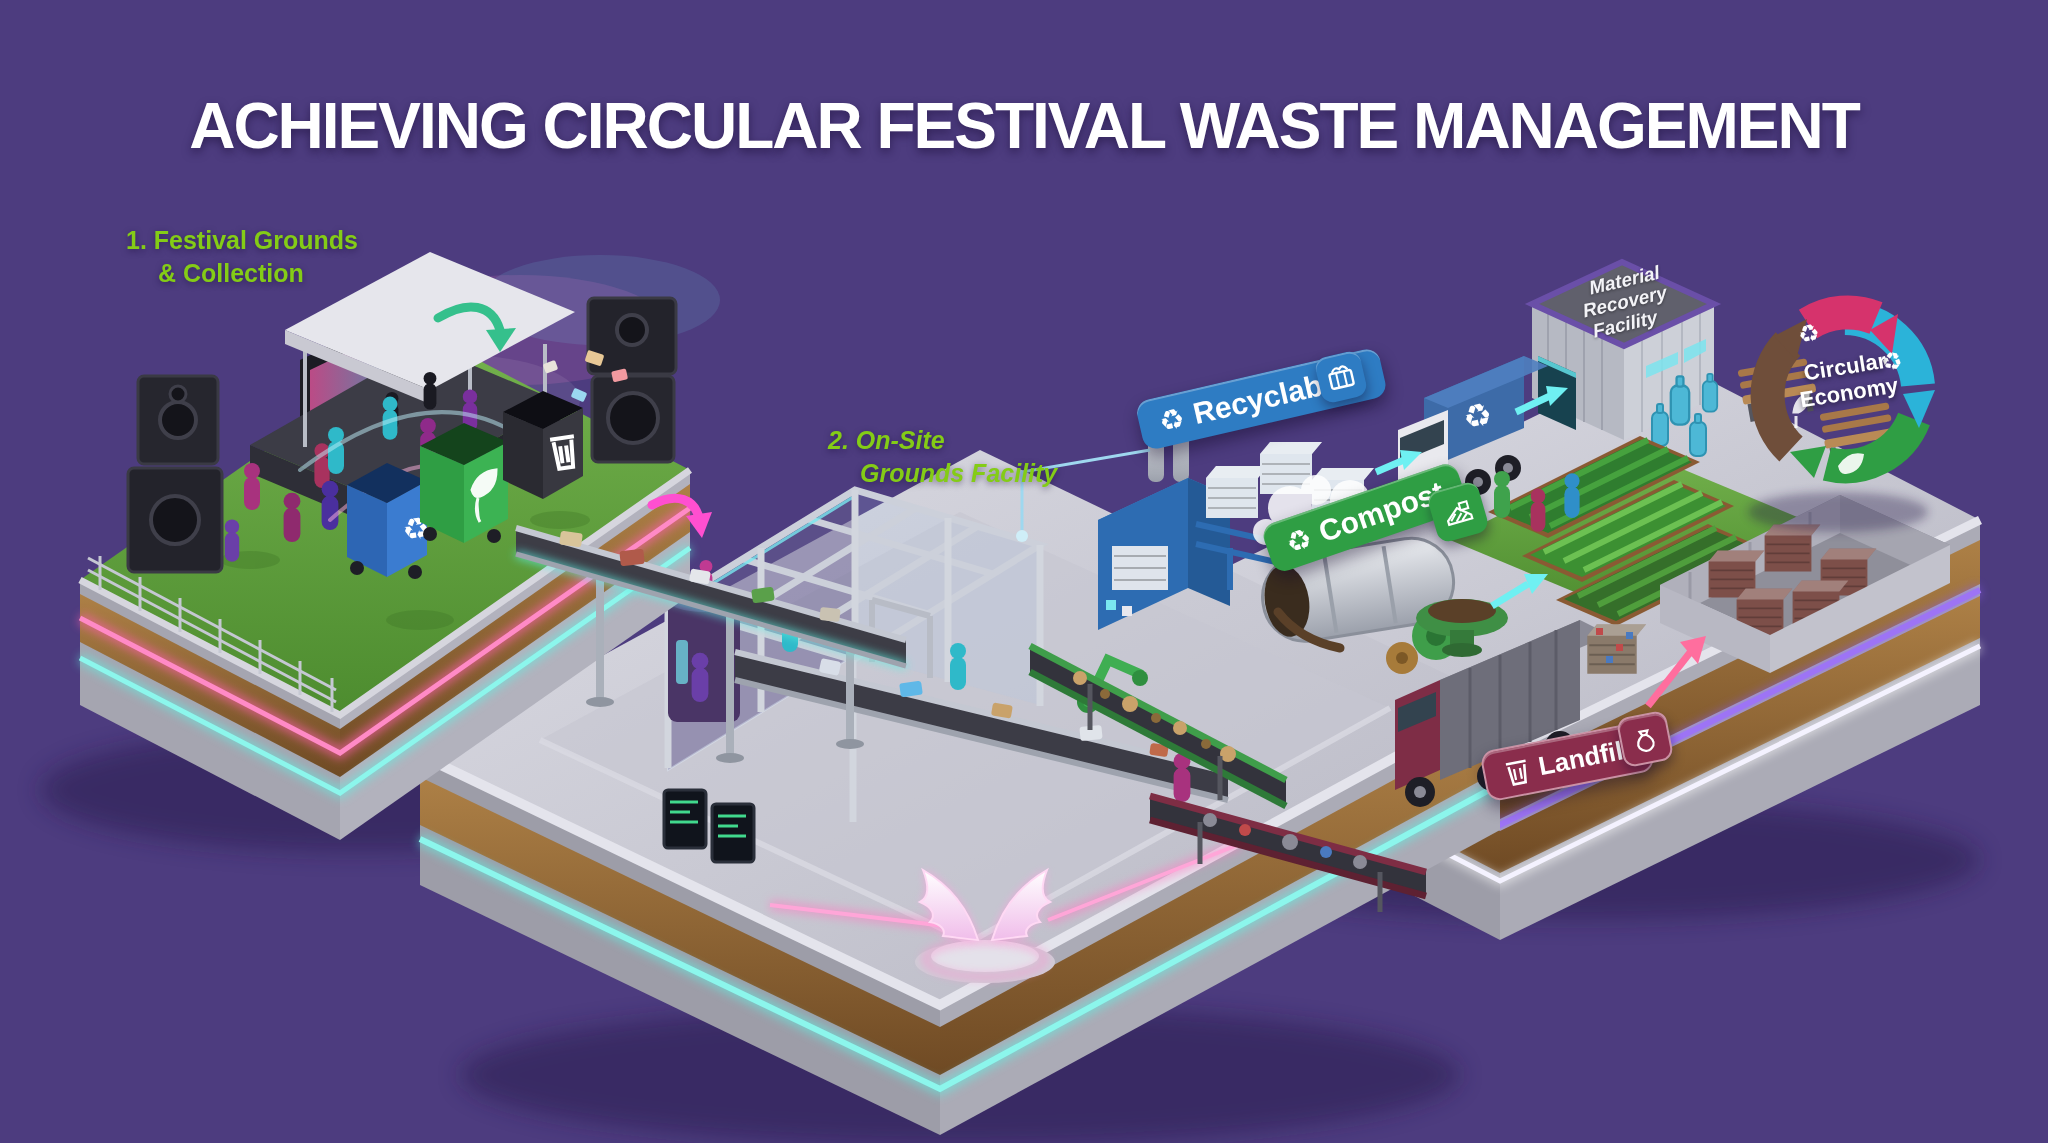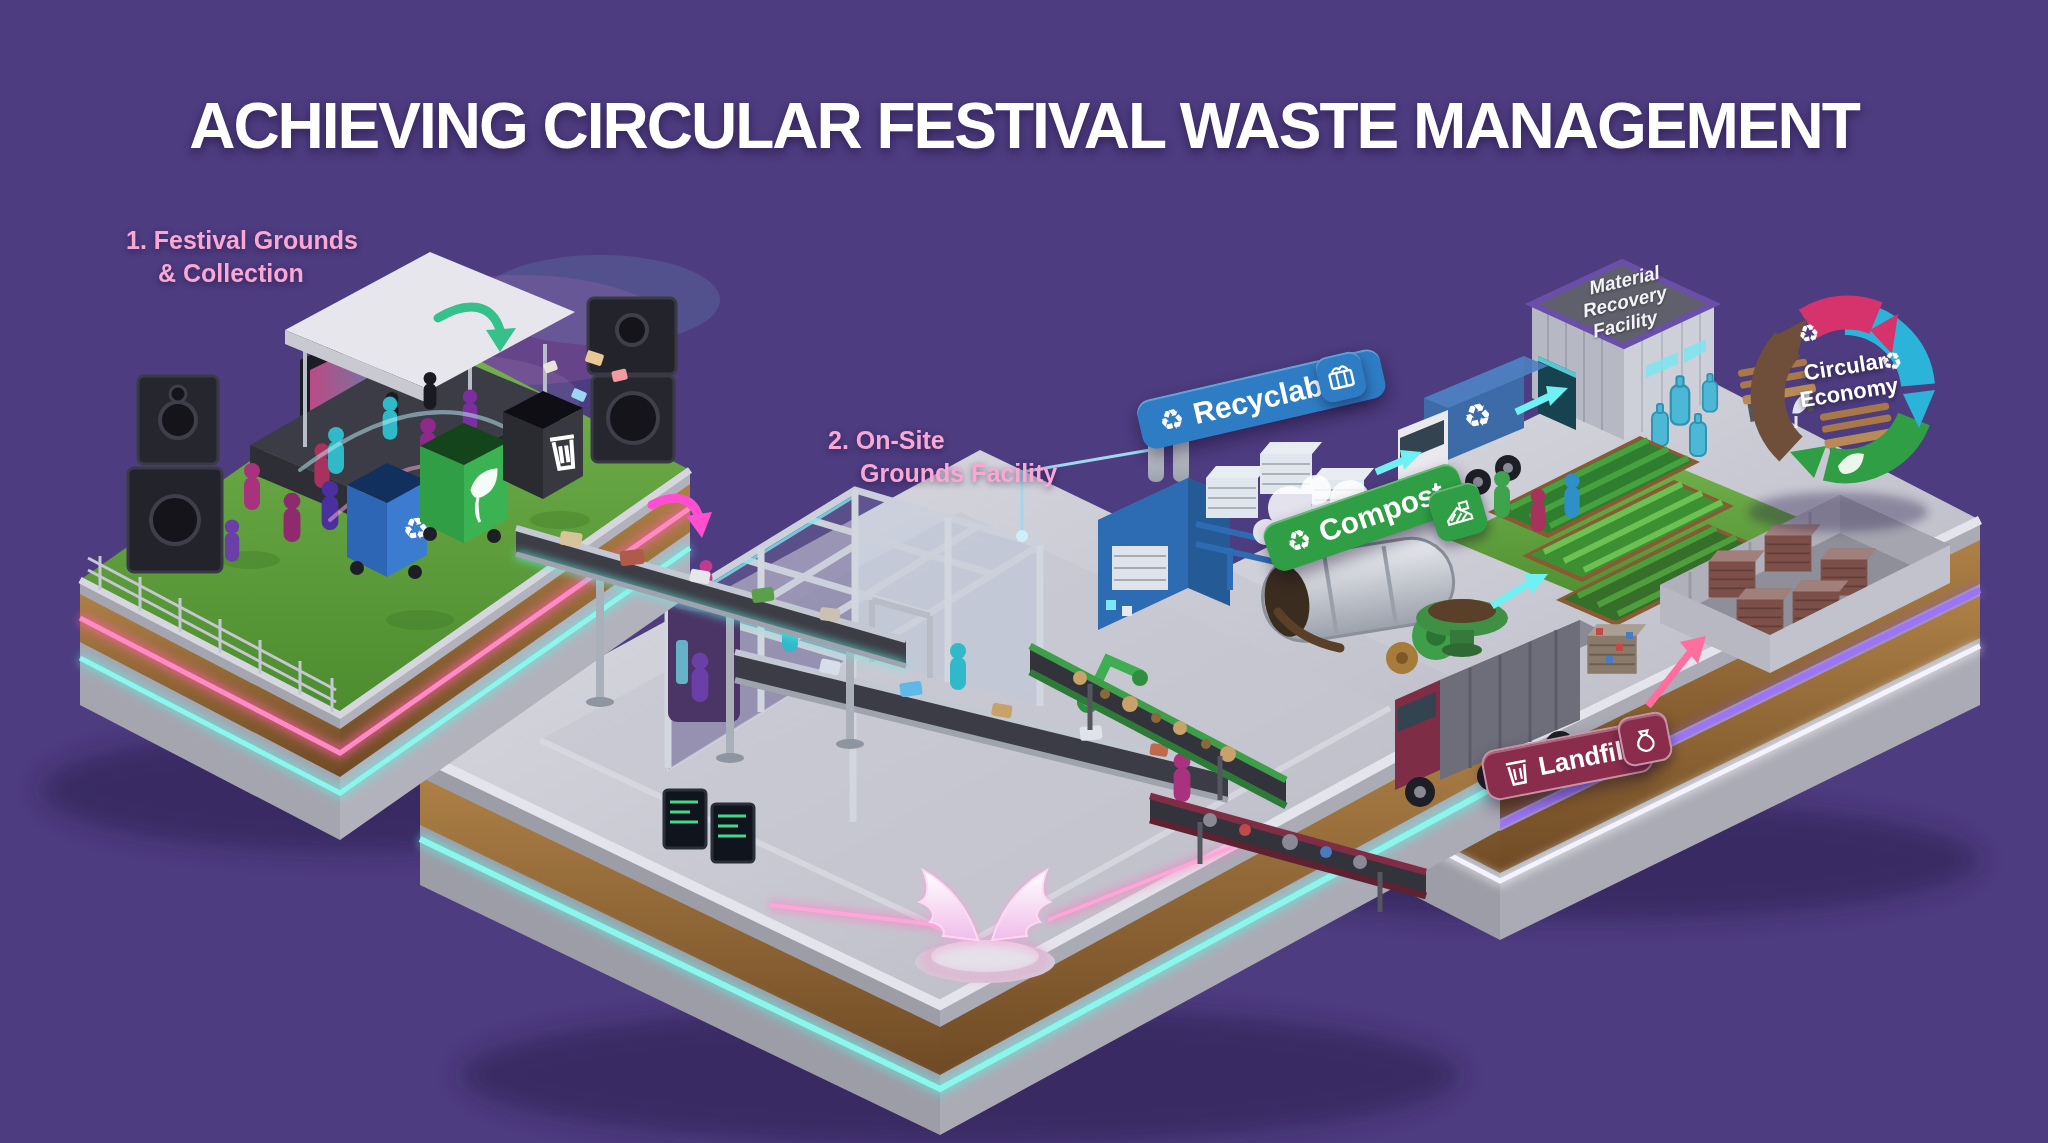--- a/index.html
+++ b/index.html
@@ -3,21 +3,21 @@
 <meta charset="utf-8">
 <style>
   html,body{margin:0;padding:0;background:#4d3c7f;}
   .scene{position:relative;width:2048px;height:1143px;background:#4d3c7f;overflow:hidden;
          font-family:"Liberation Sans",sans-serif;}
   .scene svg.art{position:absolute;left:0;top:0;}
   .hdr-title{position:absolute;left:0;top:46px;width:100%;text-align:center;color:#ffffff;
     font-size:64px;font-weight:bold;letter-spacing:-2px;text-shadow:0 4px 10px rgba(25,12,55,.55);}
   .hdr-sub{position:absolute;left:0;top:150px;width:100%;text-align:center;color:#ddd6ef;
     font-size:24px;text-shadow:0 2px 6px rgba(25,12,55,.4);}
-  .sec{position:absolute;color:#f9a8d4;font-weight:bold;font-size:25px;line-height:1.32;
+  .sec{position:absolute;color:#84cc16;font-weight:bold;font-size:25px;line-height:1.32;
     text-shadow:0 2px 6px rgba(25,12,55,.5);}
   .sec .l2{padding-left:32px;}
   .badge{position:absolute;display:flex;align-items:center;gap:10px;color:#fff;font-weight:bold;
     border-radius:14px;padding:8px 20px;transform-origin:left center;
     box-shadow:0 8px 16px rgba(18,8,40,.45), inset 0 2px 0 rgba(255,255,255,.28);}
   .badge .ricon{font-weight:normal;}
   .chip{position:absolute;display:flex;align-items:center;justify-content:center;border-radius:12px;
     transform-origin:center;box-shadow:0 6px 12px rgba(18,8,40,.4), inset 0 2px 0 rgba(255,255,255,.25);}
   .b-rec{background:#2e7cc3;font-size:30px;left:1140px;top:402px;transform:rotate(-13deg);}
   .c-rec{background:#2e7cc3;left:1318px;top:354px;width:46px;height:46px;transform:rotate(-13deg);}
@@ -632,21 +632,21 @@
   <circle cx="1022" cy="536" r="6" fill="#cfeef8"></circle>
 </g>
 </svg>
 
 <h1 class="hdr-title">ACHIEVING CIRCULAR FESTIVAL WASTE MANAGEMENT</h1>
 
 <div class="sec" style="left:126px;top:224px;">
   <div>1. Festival Grounds</div>
   <div class="l2">&amp; Collection</div>
 </div>
-<div class="sec" style="left:828px;top:424px;">
+<div class="sec" style="left:828px;top:424px;font-style:italic;">
   <div>2. On-Site</div>
   <div class="l2">Grounds Facility</div>
 </div>
 
 <div class="badge b-rec">
   <span class="ricon" style="font-family:'DejaVu Sans',sans-serif;font-size:28px;">♻</span>
   <span>Recyclables</span>
 </div>
 <div class="chip c-rec">
   <svg width="28" height="28" viewBox="0 0 28 28">

